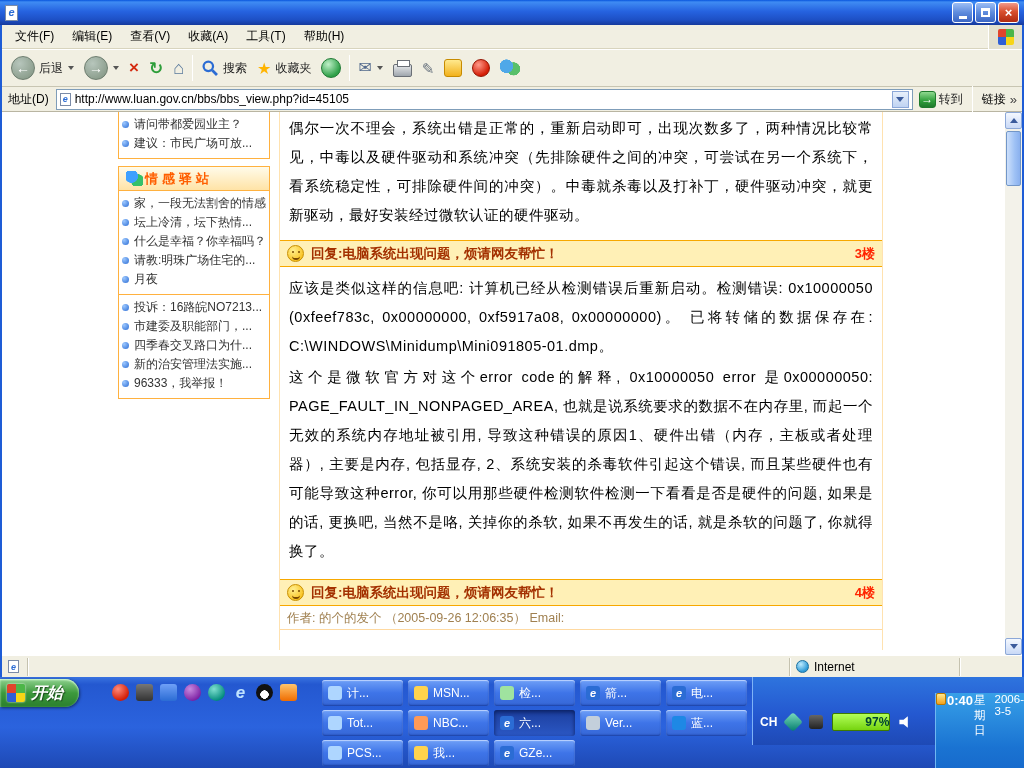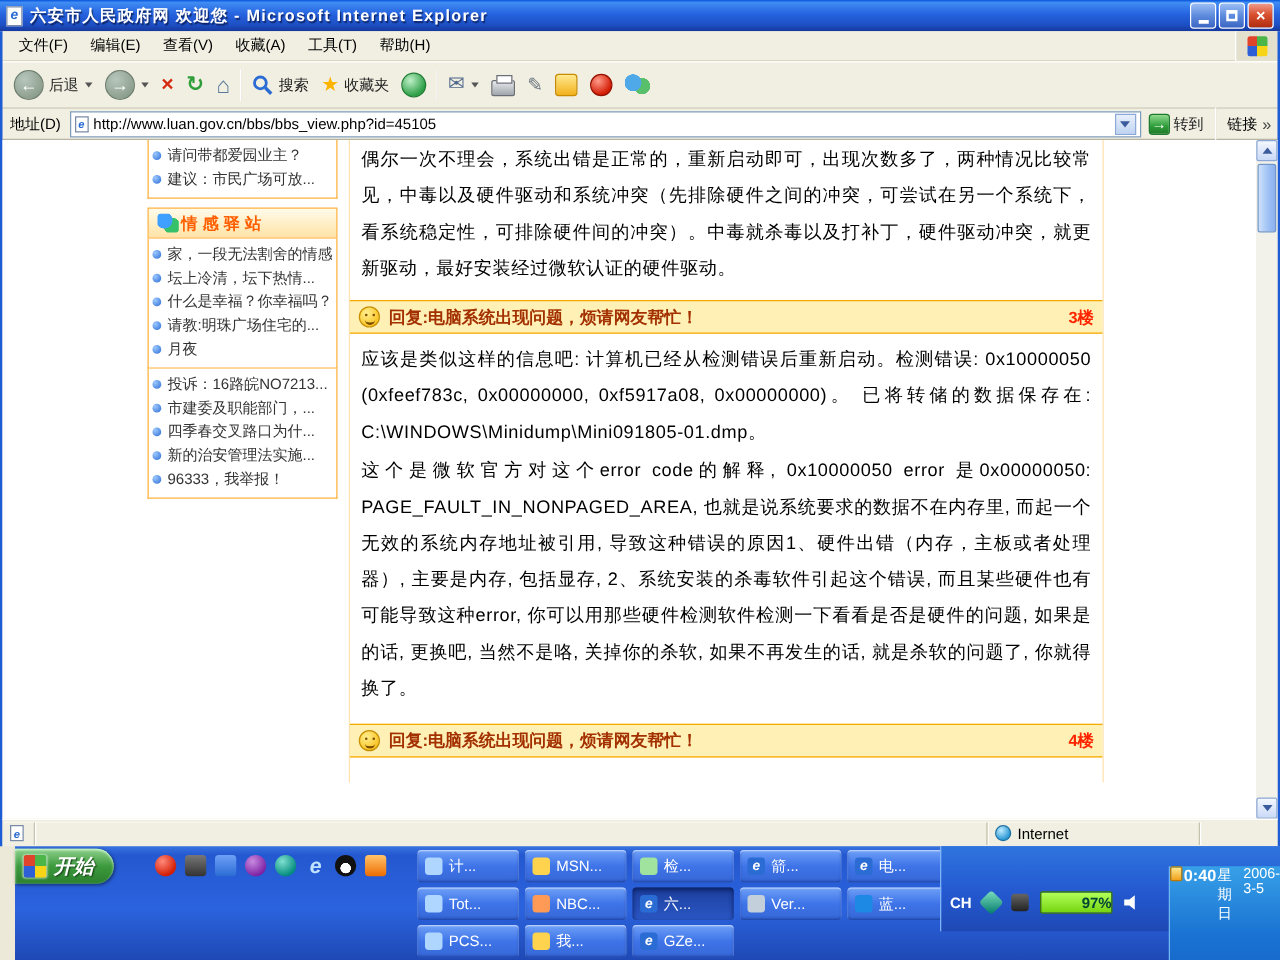--- a/index.html
+++ b/index.html
@@ -145,21 +145,21 @@
   .sb-fill { flex:1; }
   .sb-net { width:170px; }
   .sb-tail { width:62px; border-right:none; box-shadow:none; }
   .globe-icon { width:13px; height:13px; border-radius:50%;
     background:radial-gradient(circle at 35% 30%,#BDEBFF,#2E9AD6 70%); border:1px solid #1B6FA0; flex:none; }
   .mini-page { width:11px; height:13px; background:#fff; border:1px solid #7A8BA8;
     display:flex; align-items:center; justify-content:center; }
   .mini-page .e { color:#2B6CD4; font-size:9px; font-weight:bold; font-style:italic; }
 
   
-  .taskbar { position:absolute; top:677px; left:12px; right:0; height:91px;
+  .taskbar { position:absolute; top:677px; left:0; right:0; height:91px;
     background:linear-gradient(180deg,#3973E0 0%,#2458D0 8%,#2B63DE 55%,#1E49B5 100%); }
   .start-btn { position:absolute; left:0; top:2px; height:28px; padding:0 16px 0 7px;
     border-radius:0 14px 14px 0; display:flex; align-items:center; gap:6px;
     background:linear-gradient(180deg,#8ED18E,#3D9A3D 50%,#2E8430 90%);
     box-shadow:inset 0 1px 2px #D8FFD8, 1px 1px 3px rgba(0,0,0,.5);
     color:#fff; font-size:16px; font-weight:bold; font-style:italic; text-shadow:1px 1px 1px #1A4A1A; }
   .start-flag { width:18px; height:18px; border-radius:2px;
     background:conic-gradient(#4CB648 0 90deg,#F7D516 90deg 180deg,#2F5FD6 180deg 270deg,#E0442B 270deg 360deg);
     box-shadow:0 0 2px #fff; }
   .quicklaunch { position:absolute; left:112px; top:7px; display:flex; align-items:center; gap:7px; }
@@ -209,21 +209,20 @@
 </style>
 </head>
 <body>
 
 <div class="screen">
 
   <div class="titlebar">
     <span class="page-icon">
         <span class="e">e</span>
       </span>
-    <span class="title-text">六安市人民政府网 欢迎您 - Microsoft Internet Explorer</span>
     <span class="win-controls">
       <span class="win-btn">
           <span class="min-glyph"></span>
         </span>
       <span class="win-btn">
           <span class="max-glyph"></span>
         </span>
       <span class="win-btn close">
           <span>×</span>
         </span>
@@ -400,20 +399,21 @@
           <p>这个是微软官方对这个error code的解释, 0x10000050 error 是0x00000050:  PAGE_FAULT_IN_NONPAGED_AREA, 也就是说系统要求的数据不在内存里, 而起一个无效的系统内存地址被引用, 导致这种错误的原因1、硬件出错（内存，主板或者处理器）, 主要是内存, 包括显存, 2、系统安装的杀毒软件引起这个错误, 而且某些硬件也有可能导致这种error, 你可以用那些硬件检测软件检测一下看看是否是硬件的问题, 如果是的话, 更换吧, 当然不是咯, 关掉你的杀软, 如果不再发生的话, 就是杀软的问题了, 你就得换了。</p>
         </div>
       </div>
 
       <div class="reply">
         <div class="reply-header">
           <span class="smiley"></span>
           <span class="reply-title">回复:电脑系统出现问题，烦请网友帮忙！</span>
           <span class="reply-floor">4楼</span>
         </div>
+        <div class="author-line">作者: 的个的发个 （2005-09-26 12:06:35） Email:</div>
         <div class="reply-body">
           
         </div>
       </div>
     </div>
   </div>
 
   <div class="vscroll">
     <span class="scroll-btn up">
         <span class="tri-up"></span>

